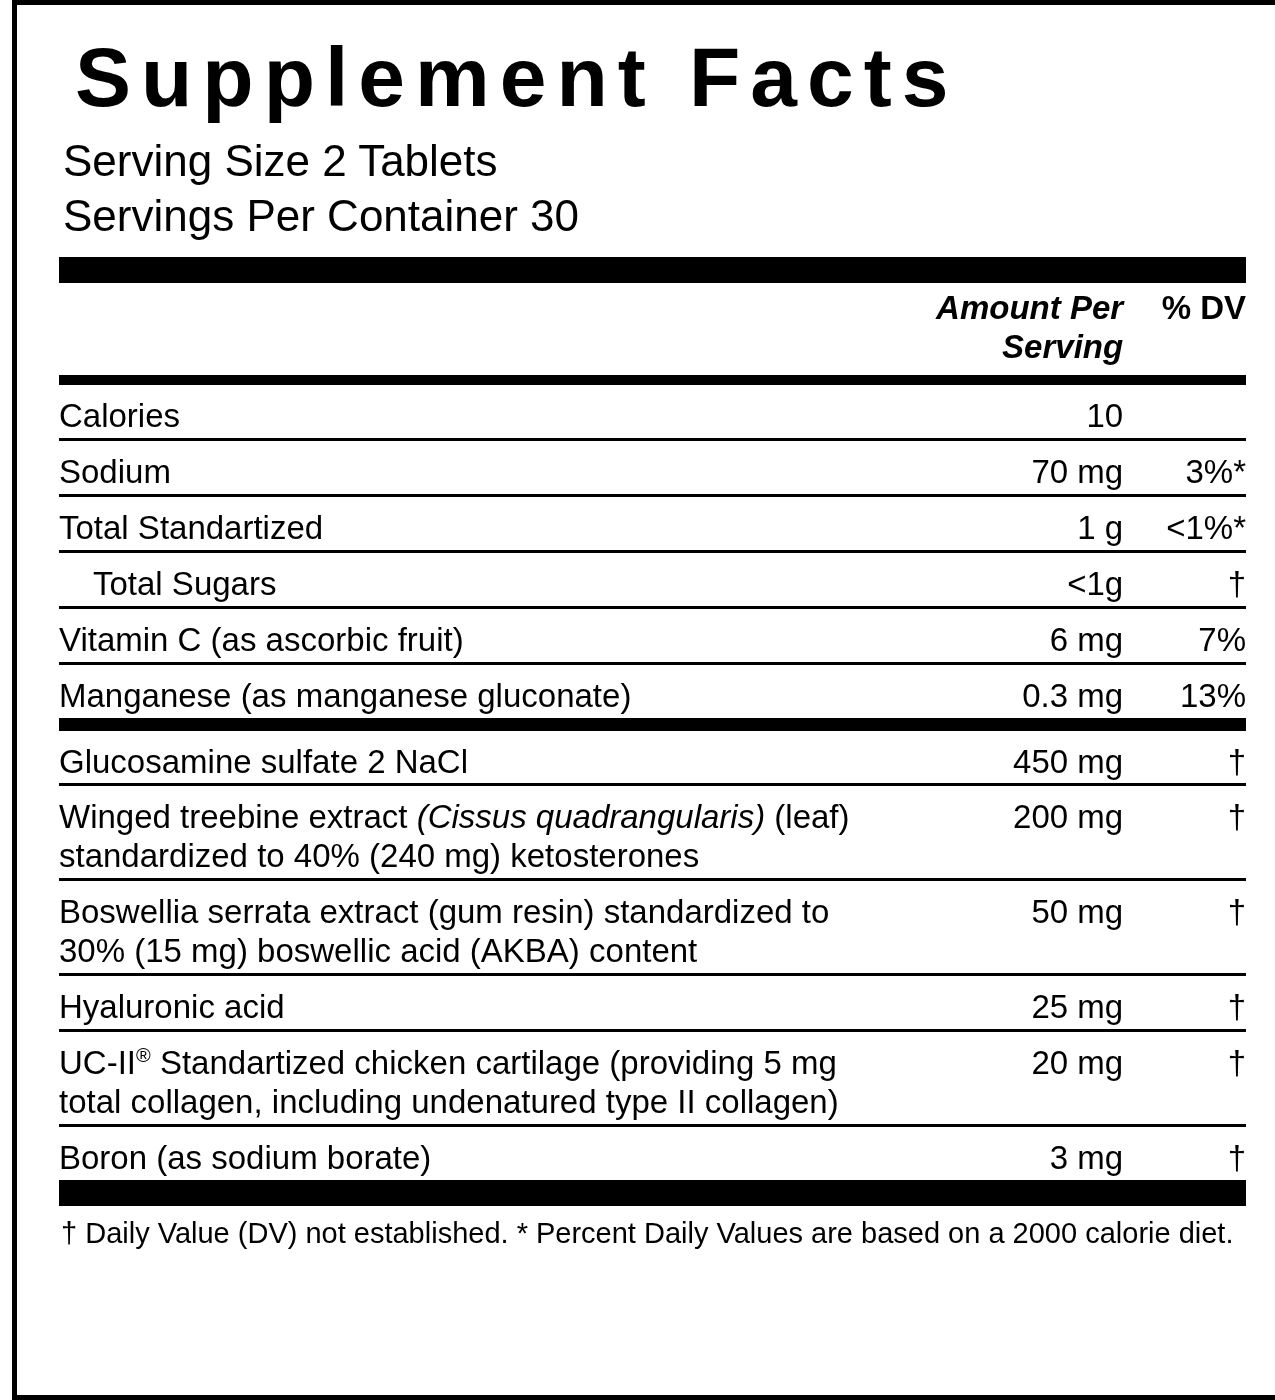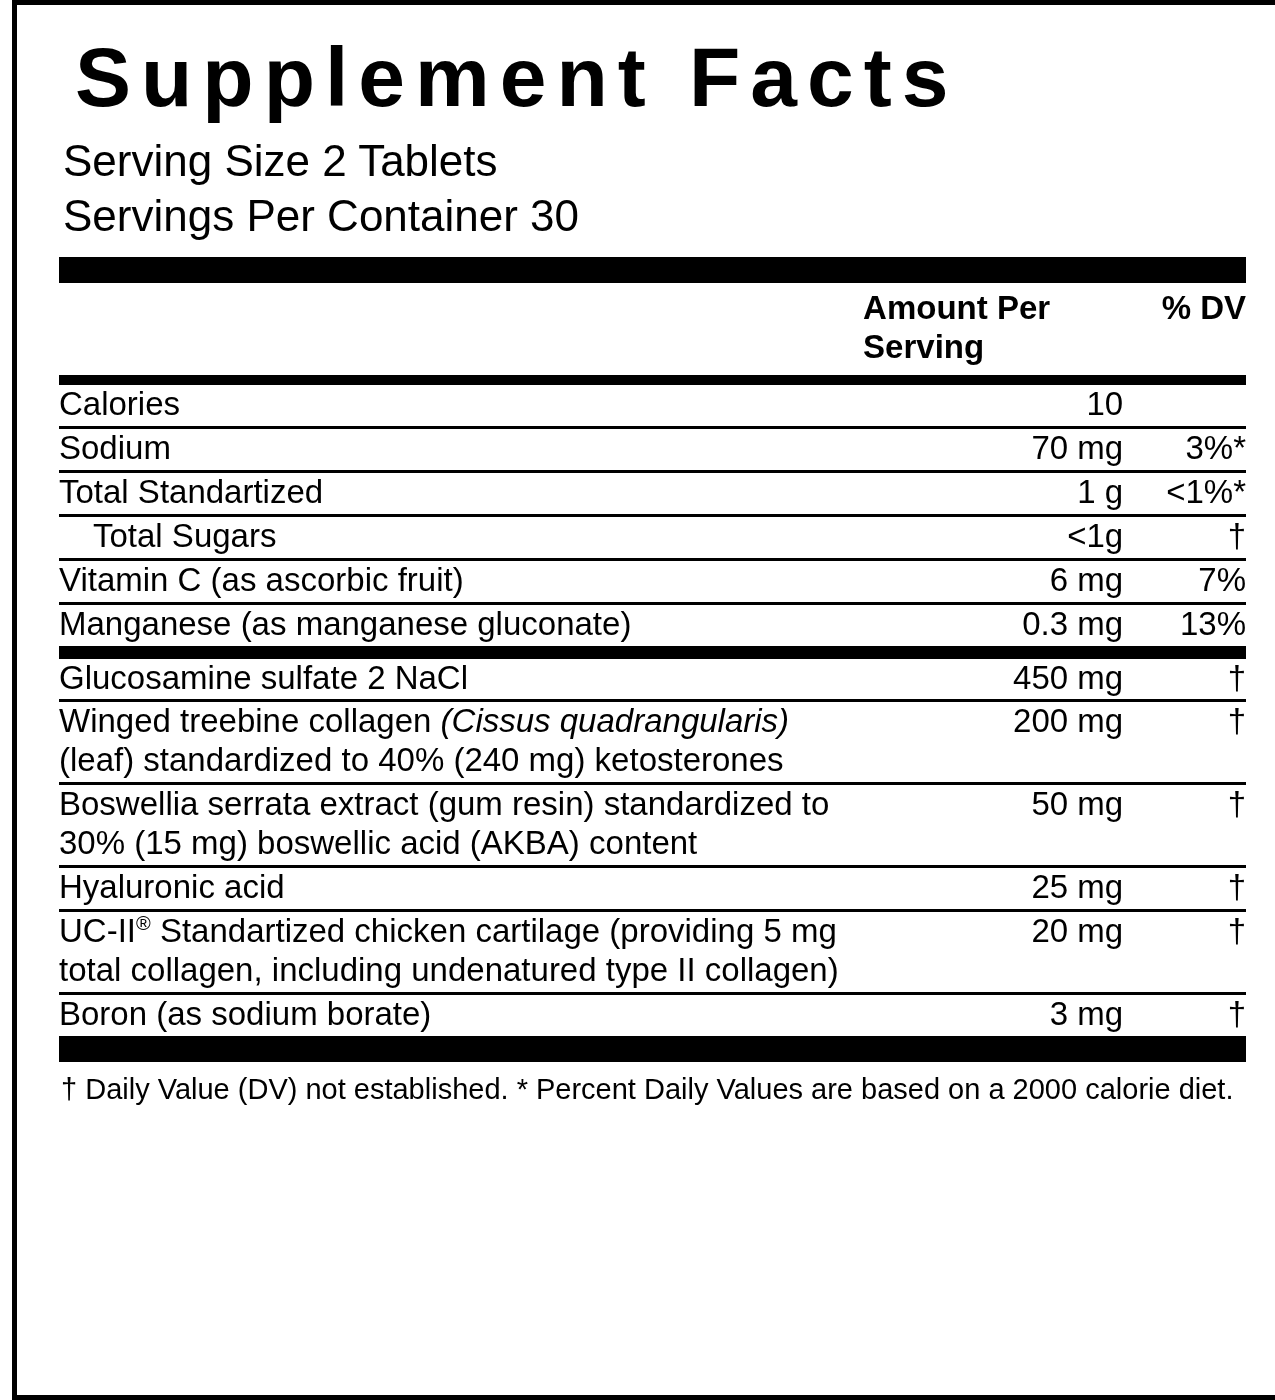--- a/index.html
+++ b/index.html
@@ -50,33 +50,33 @@
     background: #000;
     margin-top: 0;
   }
   table {
     width: 100%;
     border-collapse: collapse;
     table-layout: fixed;
   }
   td {
     vertical-align: top;
-    padding: 0 0 2px 0;
+    padding: 12px 0 2px 0;
     font-size: 33px;
     line-height: 1.18;
   }
   .col-name { width: 735px; }
   .col-amt  { width: 245px; text-align: right; padding-right: 8px;}
   .col-dv   { width: 105px; text-align: right; }
   .hdr td {
     font-weight: bold;
     font-size: 33px;
     padding: 6px 0 8px 0;
   }
-  .hdr .col-amt { text-align: left; padding-right: 8px;}
+  .hdr .col-amt { text-align: right; padding-right: 8px; font-style: italic;}
   .hdr .col-dv { text-align: right; }
   tr.sep td {
     border-bottom: 3px solid #000;
   }
   tr.sep-med td {
     border-bottom: 10px solid #000;
   }
   .indent { padding-left: 34px; }
   .ital { font-style: italic; }
   .sup { font-size: 20px; vertical-align: super; }
@@ -163,21 +163,21 @@
         <col class="col-amt">
         <col class="col-dv">
     </colgroup>
     <tbody id="ingredients-body">
         <tr class="sep">
           <td class="col-name"><span>Glucosamine sulfate 2 NaCl</span></td>
           <td class="col-amt">450 mg</td>
           <td class="col-dv">†</td>
         </tr>
         <tr class="sep">
-          <td class="col-name"><span>Winged treebine collagen </span><span class="ital">(Cissus quadrangularis)</span><span> (leaf) standardized to 40% (240 mg) ketosterones</span></td>
+          <td class="col-name"><span>Winged treebine extract </span><span class="ital">(Cissus quadrangularis)</span><span> (leaf) standardized to 40% (240 mg) ketosterones</span></td>
           <td class="col-amt">200 mg</td>
           <td class="col-dv">†</td>
         </tr>
         <tr class="sep">
           <td class="col-name"><span>Boswellia serrata extract (gum resin) standardized to 30% (15 mg) boswellic acid (AKBA) content</span></td>
           <td class="col-amt">50 mg</td>
           <td class="col-dv">†</td>
         </tr>
         <tr class="sep">
           <td class="col-name"><span>Hyaluronic acid</span></td>

